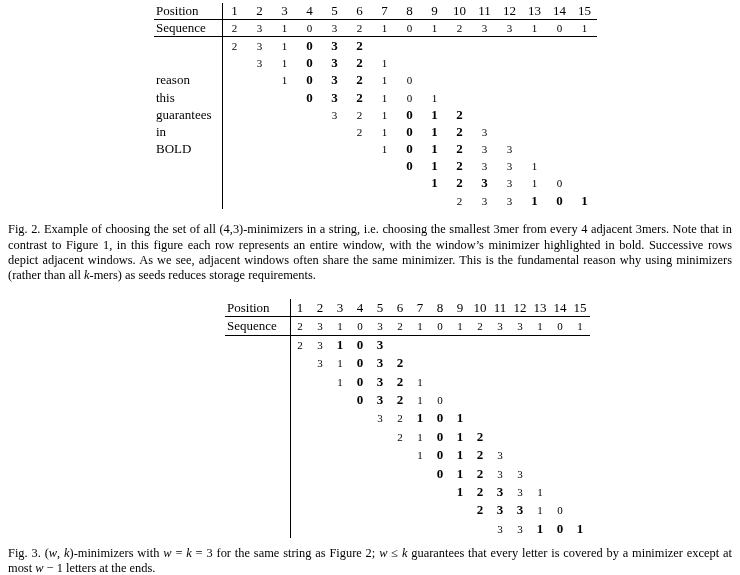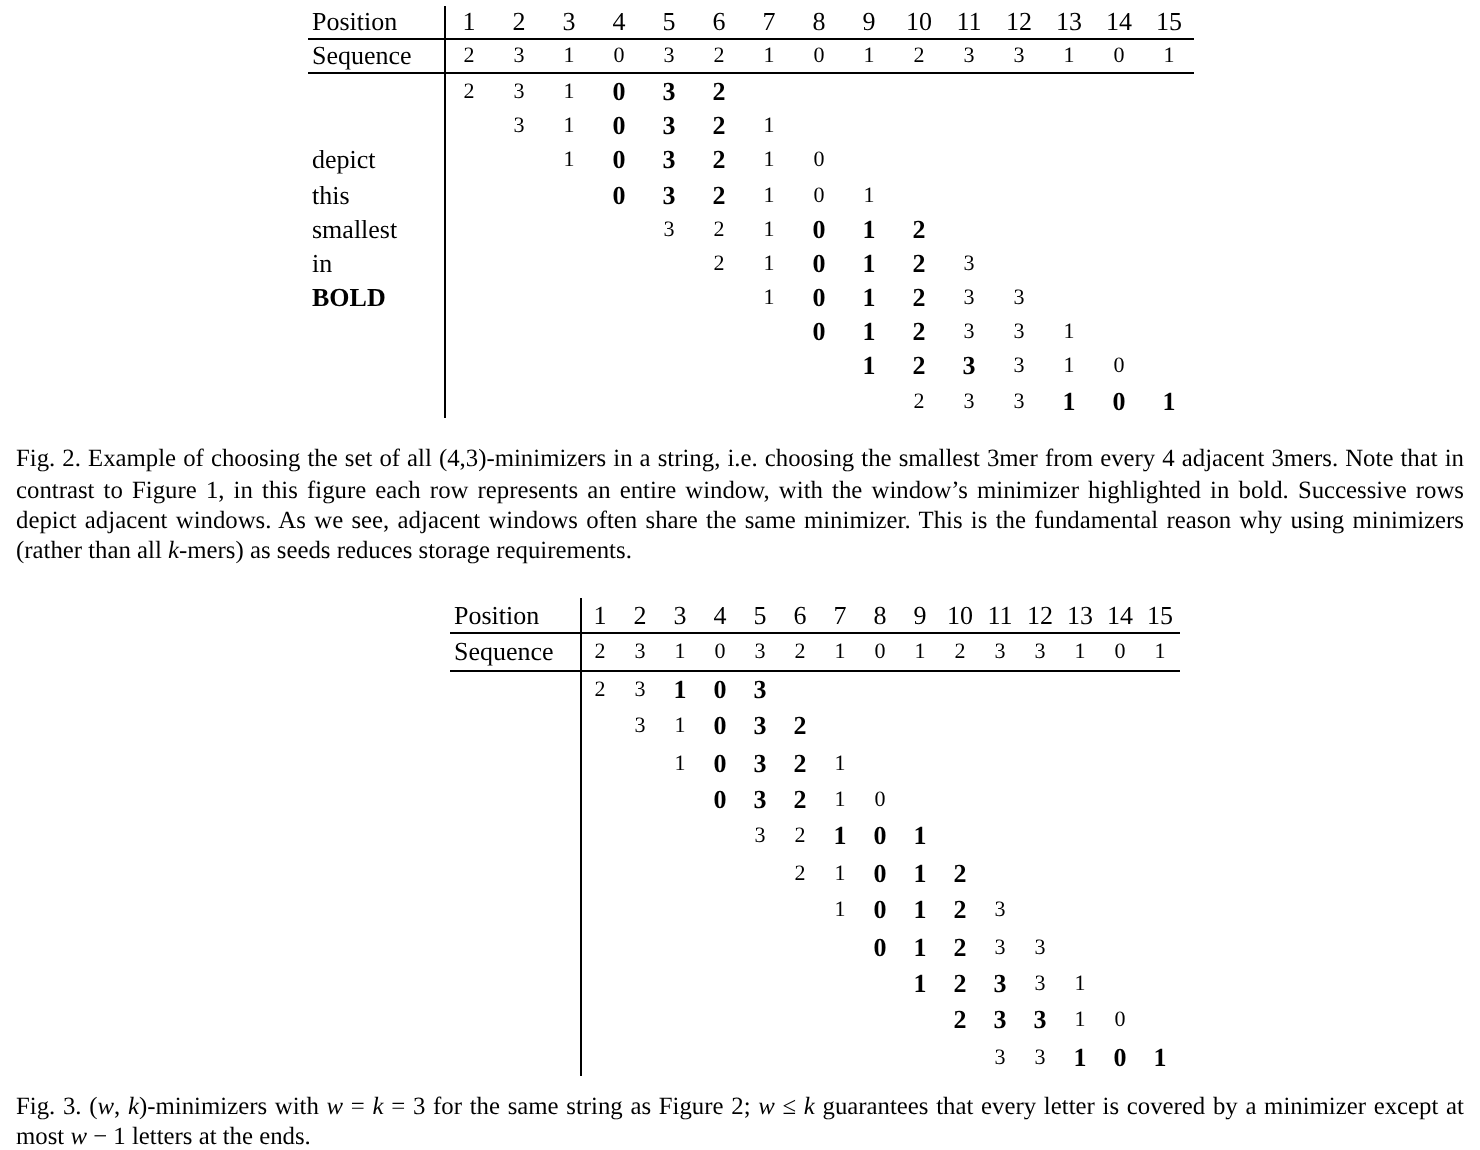--- a/index.html
+++ b/index.html
@@ -8,21 +8,21 @@
     width:740px; height:575px; overflow:hidden;
     font-family:"Liberation Serif","DejaVu Serif",serif;
     color:#000;
   }
   .mtable { position:relative; }
   .vline { position:absolute; top:0; bottom:0; width:1px; background:#000; }
   .trow { display:grid; align-items:center; }
   .tcell { text-align:center; font-size:11px; white-space:nowrap; }
   .tlabel { text-align:left; padding-left:2px; font-size:13px; }
   .pos { font-size:13px; }
-  .boldlabel { font-weight:bold; }
+  .boldlabel { font-weight:normal; }
   .head-row { border-bottom:1px solid #000; }
   .seq-row { border-bottom:1.6px solid #000; }
   .mini { font-weight:bold; font-size:13px; }
 
   #t1 { margin:3px 0 0 154px; width:443px; }
   #t1 .trow { grid-template-columns:68px repeat(15,25px); height:17.2px; }
   #t1 .vline { left:68px; }
 
   #t2 { margin:15px 0 0 225px; width:365px; }
   #t2 .trow { grid-template-columns:65px repeat(15,20px); height:18.4px; }
@@ -106,21 +106,21 @@
         <span class="tcell win"></span>
         <span class="tcell win"></span>
         <span class="tcell win"></span>
         <span class="tcell win"></span>
         <span class="tcell win"></span>
         <span class="tcell win"></span>
         <span class="tcell win"></span>
         <span class="tcell win"></span>
       </div>
       <div class="trow win-row">
-        <span class="tcell tlabel">depict</span>
+        <span class="tcell tlabel">reason</span>
         <span class="tcell win"></span>
         <span class="tcell win"></span>
         <span class="tcell win">1</span>
         <span class="tcell mini">0</span>
         <span class="tcell mini">3</span>
         <span class="tcell mini">2</span>
         <span class="tcell win">1</span>
         <span class="tcell win">0</span>
         <span class="tcell win"></span>
         <span class="tcell win"></span>
@@ -142,21 +142,21 @@
         <span class="tcell win">0</span>
         <span class="tcell win">1</span>
         <span class="tcell win"></span>
         <span class="tcell win"></span>
         <span class="tcell win"></span>
         <span class="tcell win"></span>
         <span class="tcell win"></span>
         <span class="tcell win"></span>
       </div>
       <div class="trow win-row">
-        <span class="tcell tlabel">smallest</span>
+        <span class="tcell tlabel">guarantees</span>
         <span class="tcell win"></span>
         <span class="tcell win"></span>
         <span class="tcell win"></span>
         <span class="tcell win"></span>
         <span class="tcell win">3</span>
         <span class="tcell win">2</span>
         <span class="tcell win">1</span>
         <span class="tcell mini">0</span>
         <span class="tcell mini">1</span>
         <span class="tcell mini">2</span>

